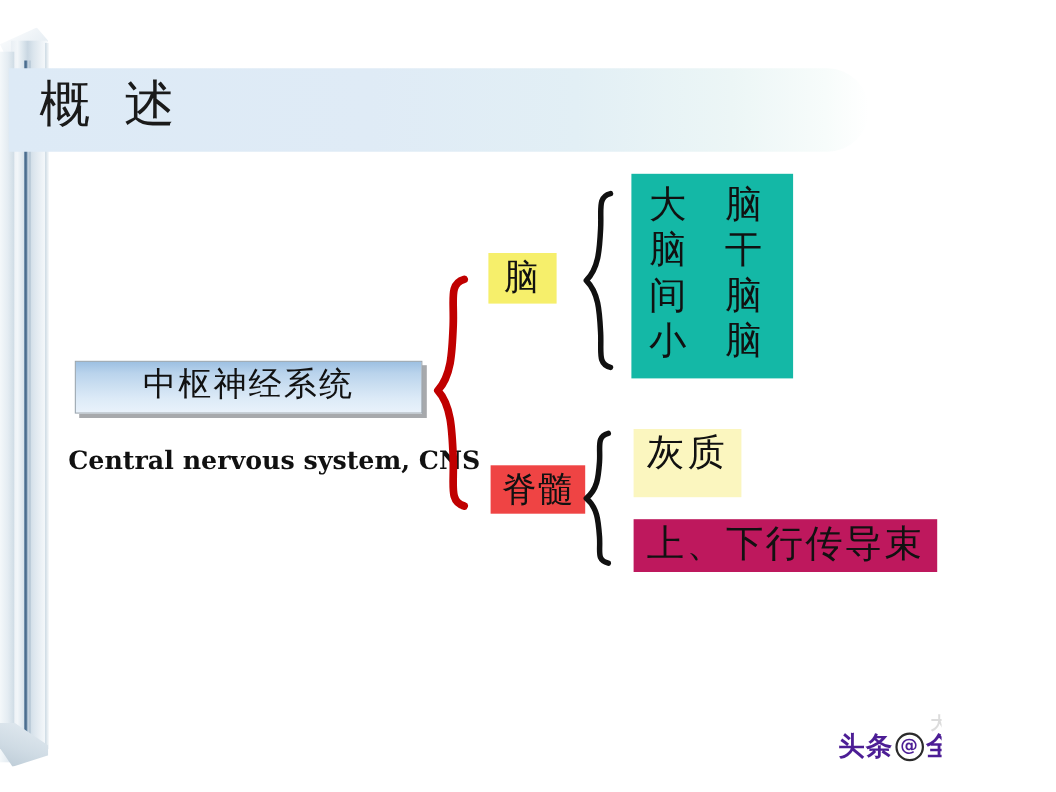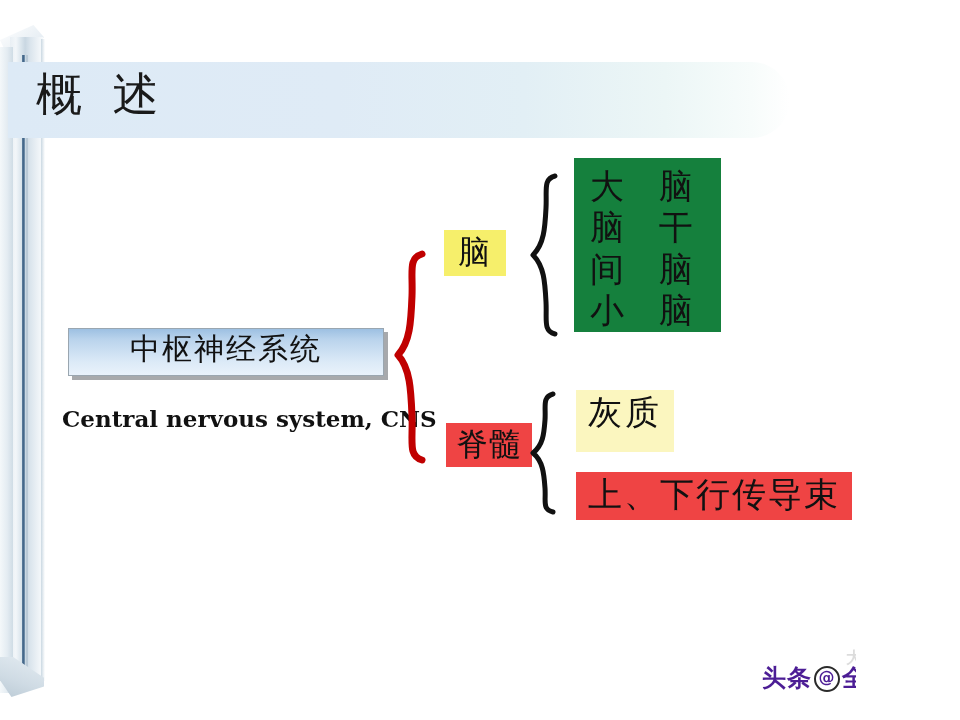--- a/index.html
+++ b/index.html
@@ -212,22 +212,22 @@
     background: #ef4444;
     font-size: 32px;
     letter-spacing: 1px;
   }
 
   
   .brain-items {
     position: absolute;
     left: 574px;
     top: 158px;
-    background: #15803d;
-    padding: 8px 16px 0 16px;
+    background: #14b8a6;
+    padding: 8px 16px 12px 16px;
   }
   .brain-items .row {
     font-family: "DejaVu Serif", "Liberation Serif", serif;
     font-size: 34px;
     color: #111111;
     letter-spacing: 12px;
     line-height: 1.22;
     white-space: nowrap;
   }
 
@@ -235,21 +235,21 @@
     left: 576px;
     top: 390px;
     background: #fbf6bf;
     padding: 5px 12px 23px 12px;
     font-size: 34px;
     letter-spacing: 3px;
   }
   .cord-item-2 {
     left: 576px;
     top: 472px;
-    background: #ef4444;
+    background: #be185d;
     padding: 5px 12px 9px 12px;
     font-size: 34px;
     letter-spacing: 2px;
   }
 
   
   .watermark {
     position: absolute;
     left: 762px;
     top: 662px;

